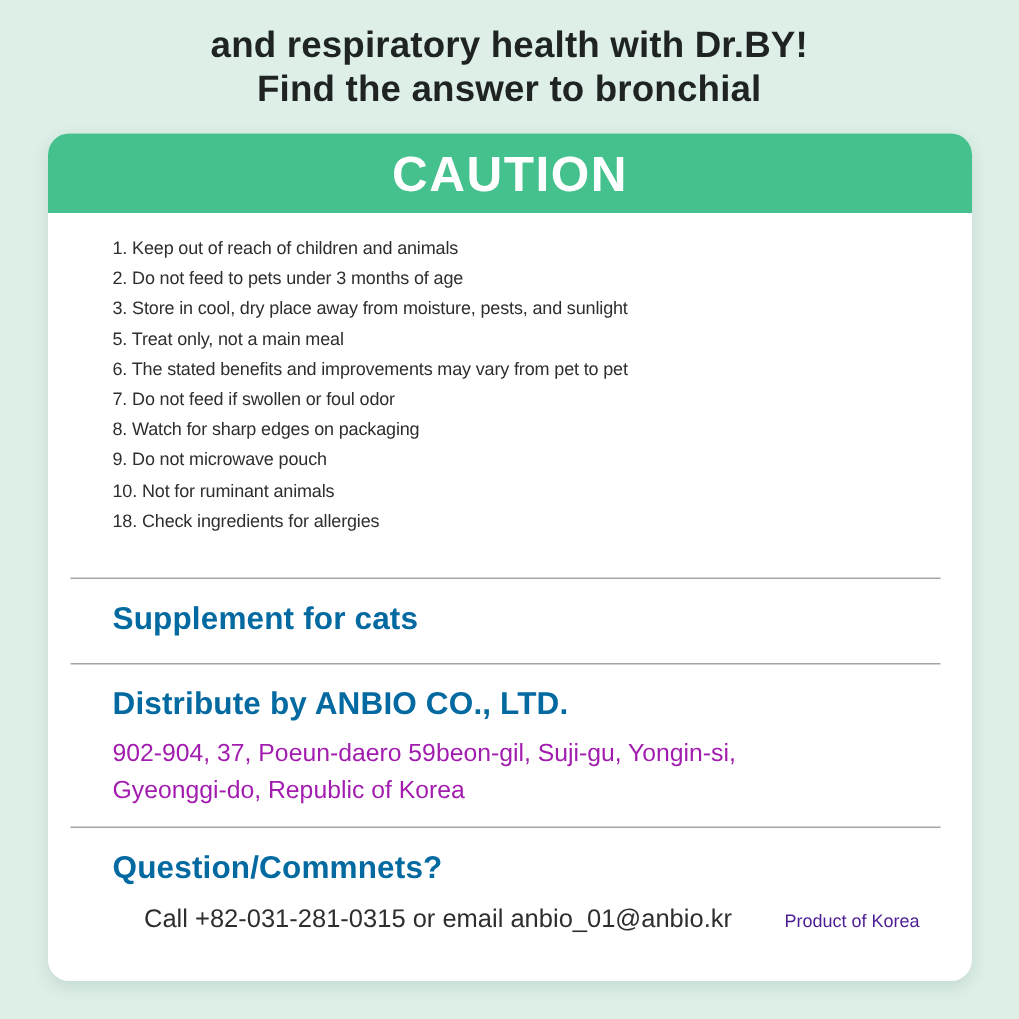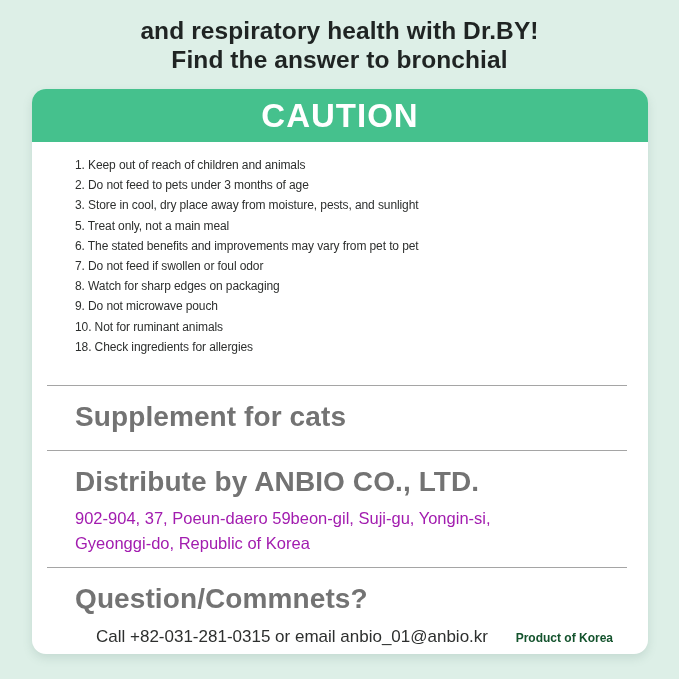--- a/index.html
+++ b/index.html
@@ -64,23 +64,23 @@
     height: 1px;
     background: #a5a5a5;
     margin-left: 15px;
     margin-right: 21px;
   }
   .div-1 { margin-top: 28px; }
   .div-2 { margin-top: 16px; }
   .div-3 { margin-top: 11px; }
   .section-title {
     margin: 15px 30px 0 43px;
-    font-size: 28px;
+    font-size: 21px;
     font-weight: bold;
-    color: #737373;
+    color: #0369a1;
     letter-spacing: 0.1px;
   }
   .title-gap-below { margin-bottom: 17px; }
   .address {
     margin: 8px 30px 0 43px;
     font-size: 16.5px;
     line-height: 25px;
     color: #a21caf;
   }
   .contact-row {
@@ -88,22 +88,22 @@
     justify-content: space-between;
     align-items: flex-end;
     margin: 12px 35px 0 64px;
   }
   .contact-text {
     font-size: 17px;
     color: #2d2f2e;
   }
   .origin-text {
     font-size: 12px;
-    font-weight: bold;
-    color: #14532d;
+    font-weight: normal;
+    color: #4c1d95;
     padding-bottom: 2px;
     padding-left: 23px;
   }
 </style>
 </head>
 <body>
 
 <div class="stage">
 
   <div class="headline">

